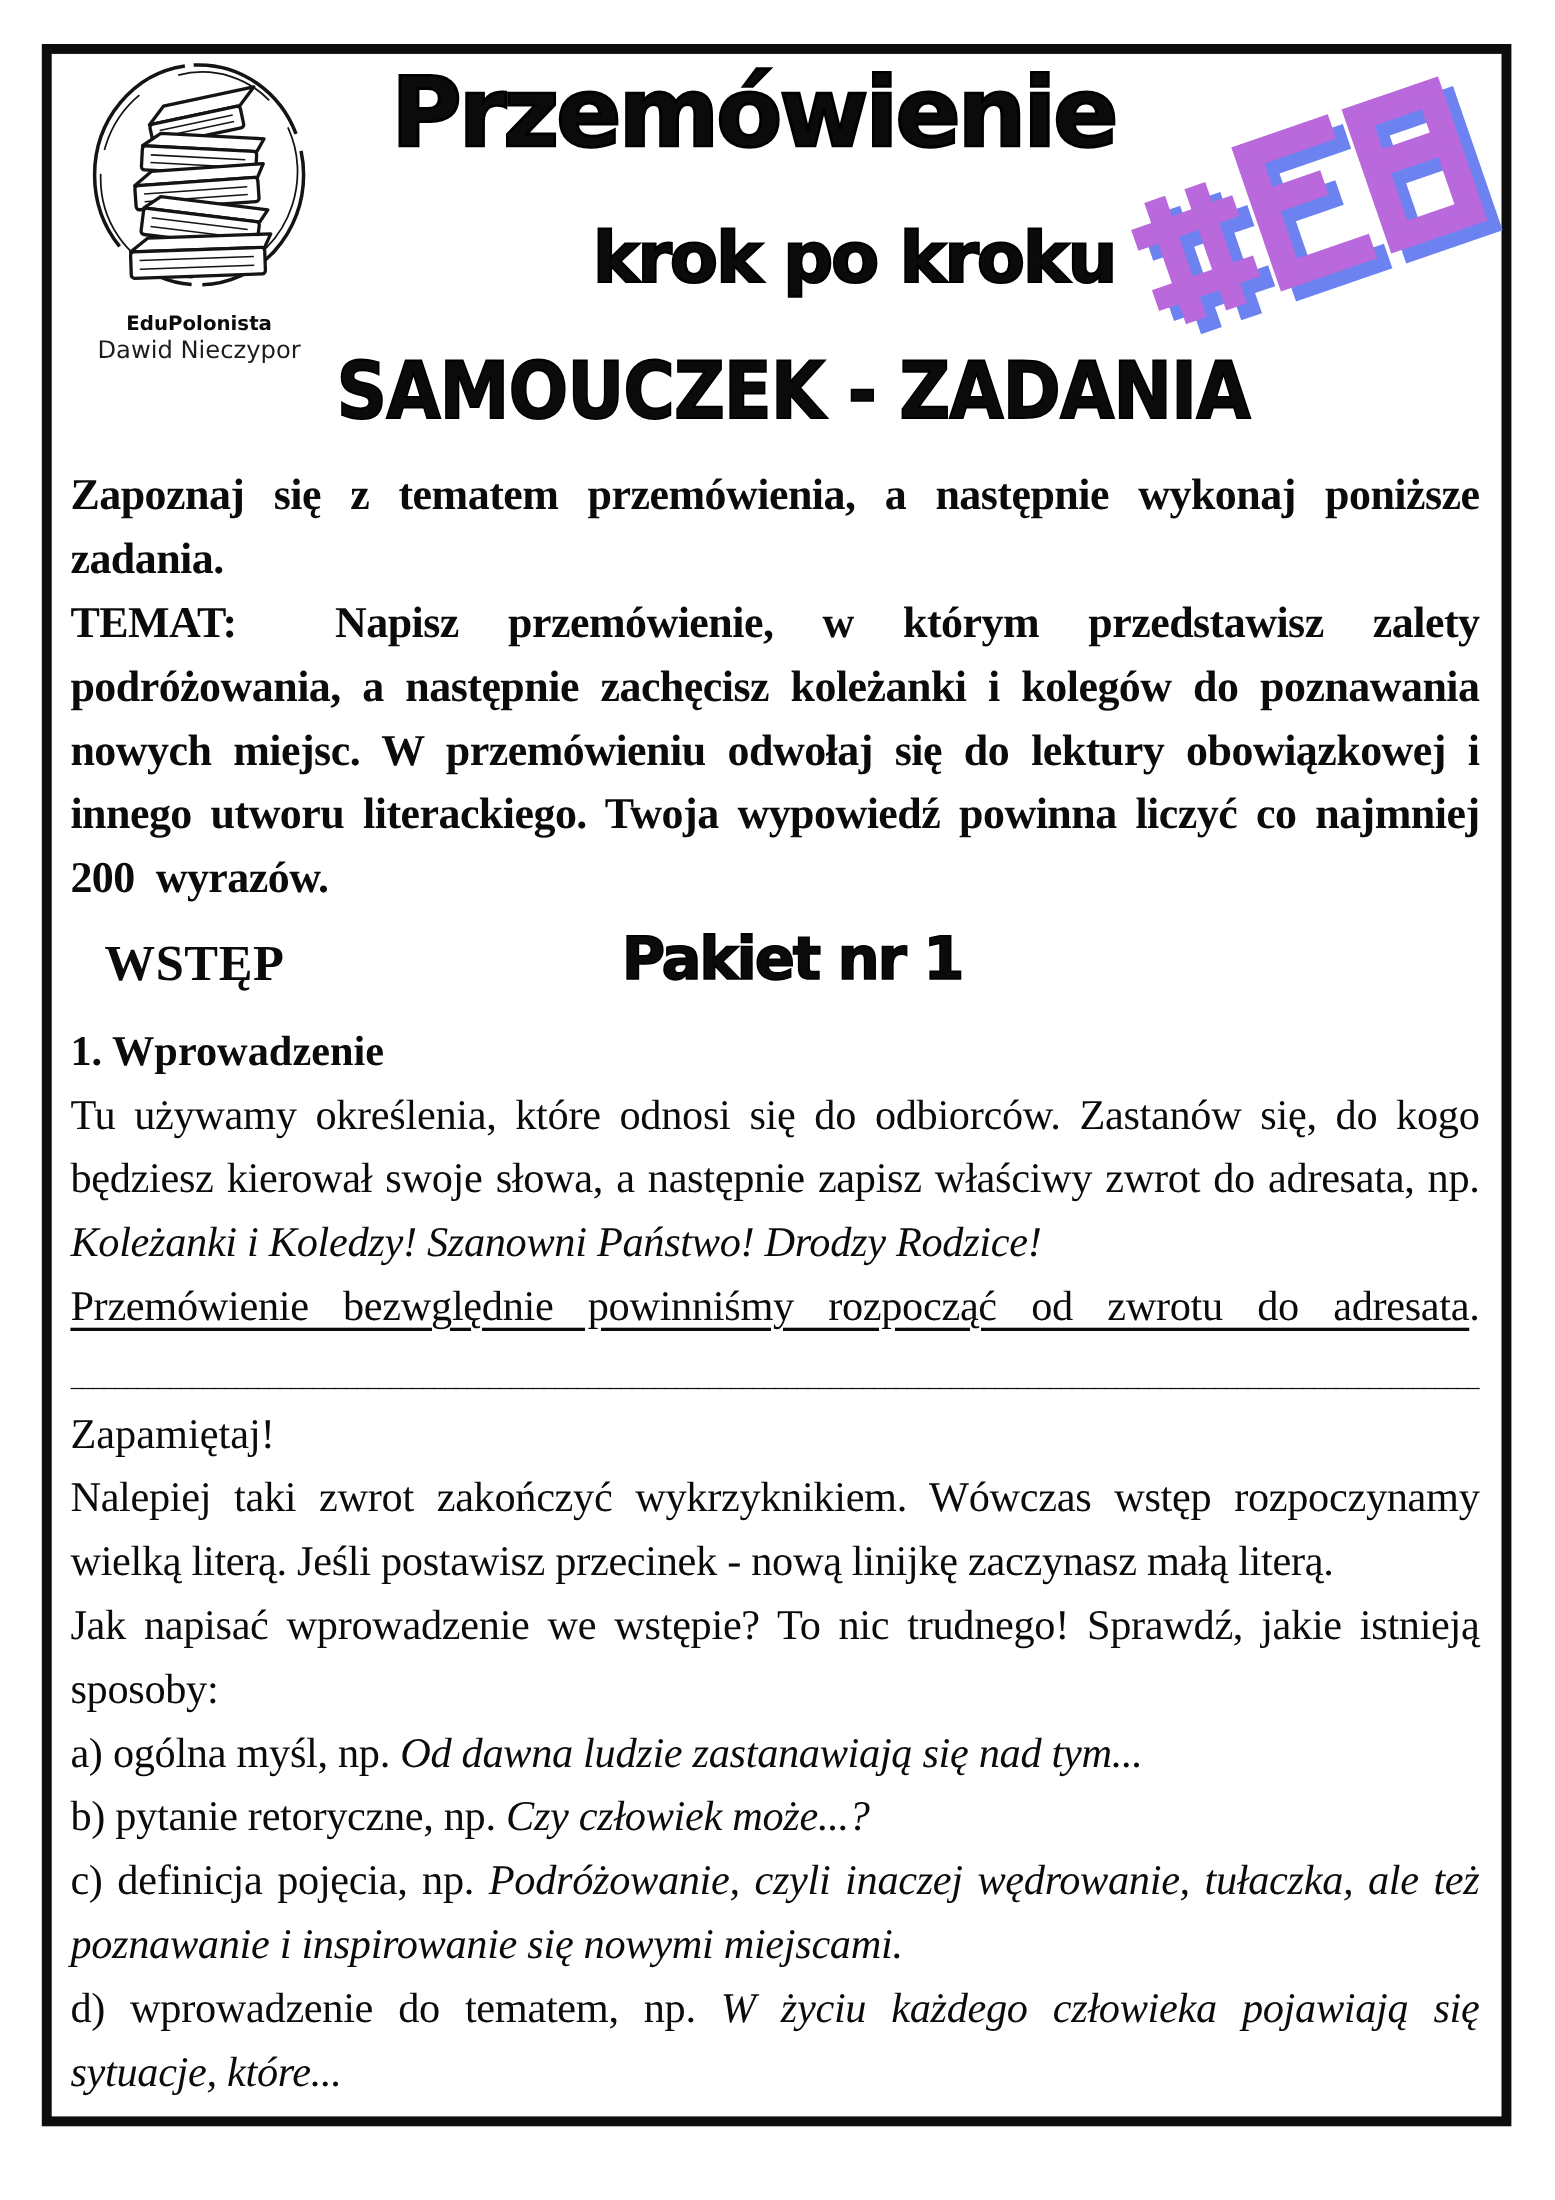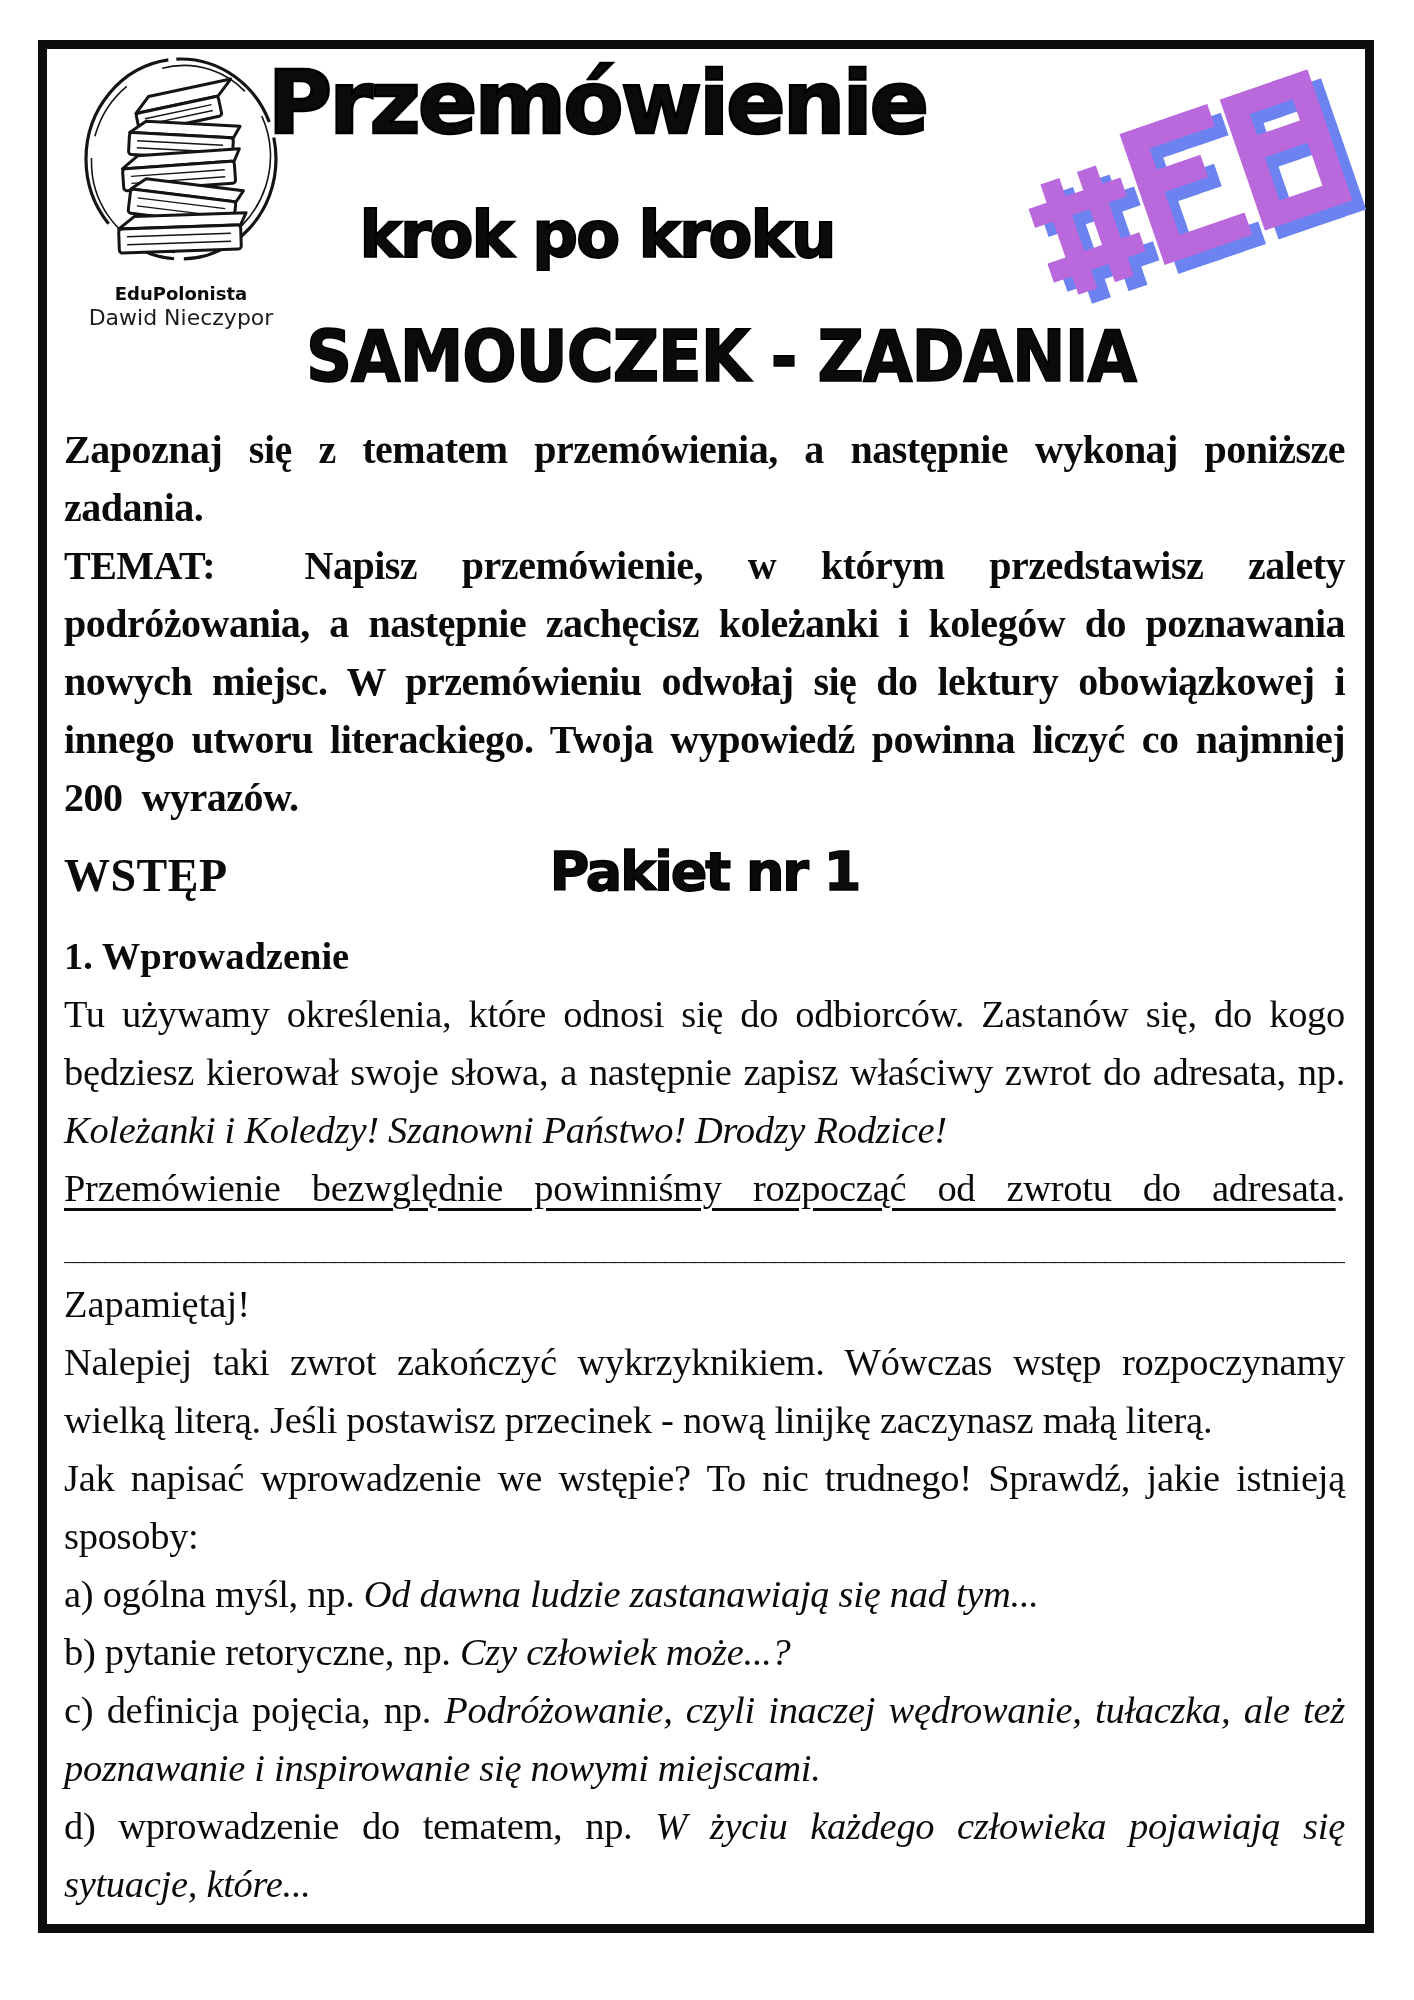--- a/index.html
+++ b/index.html
@@ -7,42 +7,42 @@
         font-family:"Liberation Serif",serif;color:#0b0b0b;}
   .frame{position:absolute;left:38px;top:40px;width:1336px;height:1893px;
          border:9px solid #0d0d0d;box-sizing:border-box;background:#fff;}
 
   
   .logo{position:absolute;left:16px;top:2px;width:236px;text-align:center;}
   .books{width:204px;height:222px;}
   .brand{font-family:"DejaVu Sans",sans-serif;font-weight:700;font-size:18px;margin-top:6px;color:#0b0b0b;}
   .author{font-family:"DejaVu Sans",sans-serif;font-size:22px;margin-top:1px;color:#1c1c1c;}
 
-  .titles{position:absolute;left:120px;width:860px;top:0;text-align:center;}
+  .titles{position:absolute;left:107px;width:860px;top:0;text-align:right;}
   .title1{font-family:"DejaVu Sans",sans-serif;font-weight:800;font-size:88px;line-height:1;
           letter-spacing:-3px;margin-top:10px;-webkit-text-stroke:2.5px #000;}
   .title2{font-family:"DejaVu Sans",sans-serif;font-weight:800;font-size:64px;line-height:1;
           letter-spacing:-2px;margin-top:56px;-webkit-text-stroke:2px #000;}
 
   .badge{position:absolute;top:64px;right:10px;transform:rotate(-19deg);transform-origin:center;}
 
   .samouczek-wrap{position:absolute;top:272px;left:0;width:100%;text-align:center;margin-left:45px;}
   .samouczek{display:inline-block;font-family:"DejaVu Sans",sans-serif;font-weight:900;font-size:64px;
              line-height:1;-webkit-text-stroke:1.5px #000;letter-spacing:-1px;
              transform:translateX(-30px) scaleY(1.12);transform-origin:top center;}
 
   
   .content{position:absolute;left:17px;right:20px;top:372px;}
   .content p{margin:0;}
   .para{font-size:38.5px;line-height:58px;text-align:justify;letter-spacing:-0.3px;}
   .para-bold{font-weight:700;font-size:40px;line-height:58px;text-align:justify;letter-spacing:-0.5px;}
   .prewrap{white-space:pre-wrap;}
   .em{font-style:italic;}
 
-  .section-row{position:relative;height:86px;margin-top:14px;}
+  .section-row{position:relative;height:86px;margin-top:14px;margin-left:31px;}
   .wstep{font-weight:700;font-size:46px;line-height:70px;letter-spacing:0.5px;}
   .pakiet{position:absolute;left:50%;top:4px;transform:translateX(-50%);white-space:nowrap;
           font-family:"DejaVu Sans",sans-serif;font-weight:800;font-size:54px;line-height:1;
           letter-spacing:-2px;-webkit-text-stroke:1.5px #000;}
 
   .step-title{font-weight:700;font-size:38.5px;line-height:58px;}
   .rule-line{text-align-last:justify;}
   .underlined{text-decoration:underline;text-decoration-thickness:2.5px;text-underline-offset:7px;}
 
   .fill-line{margin-top:14px;height:44px;font-size:22px;line-height:44px;

